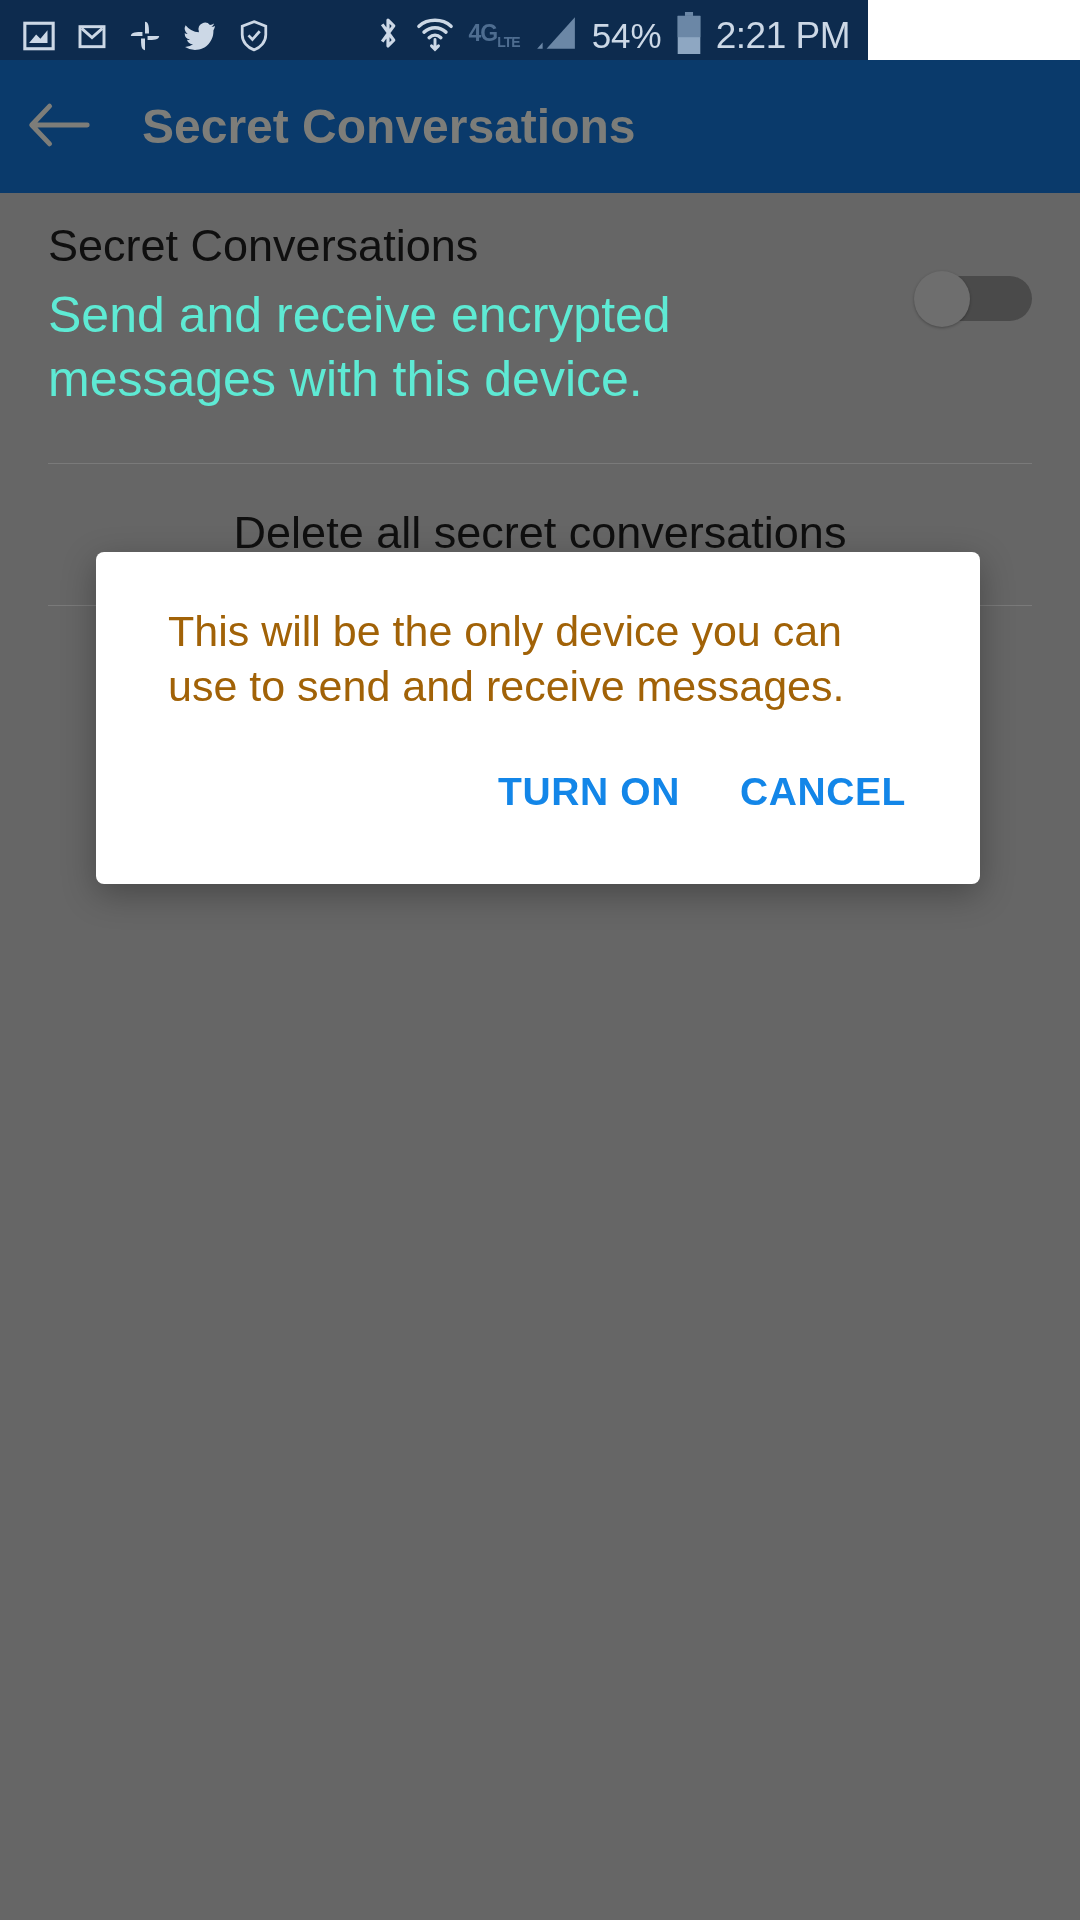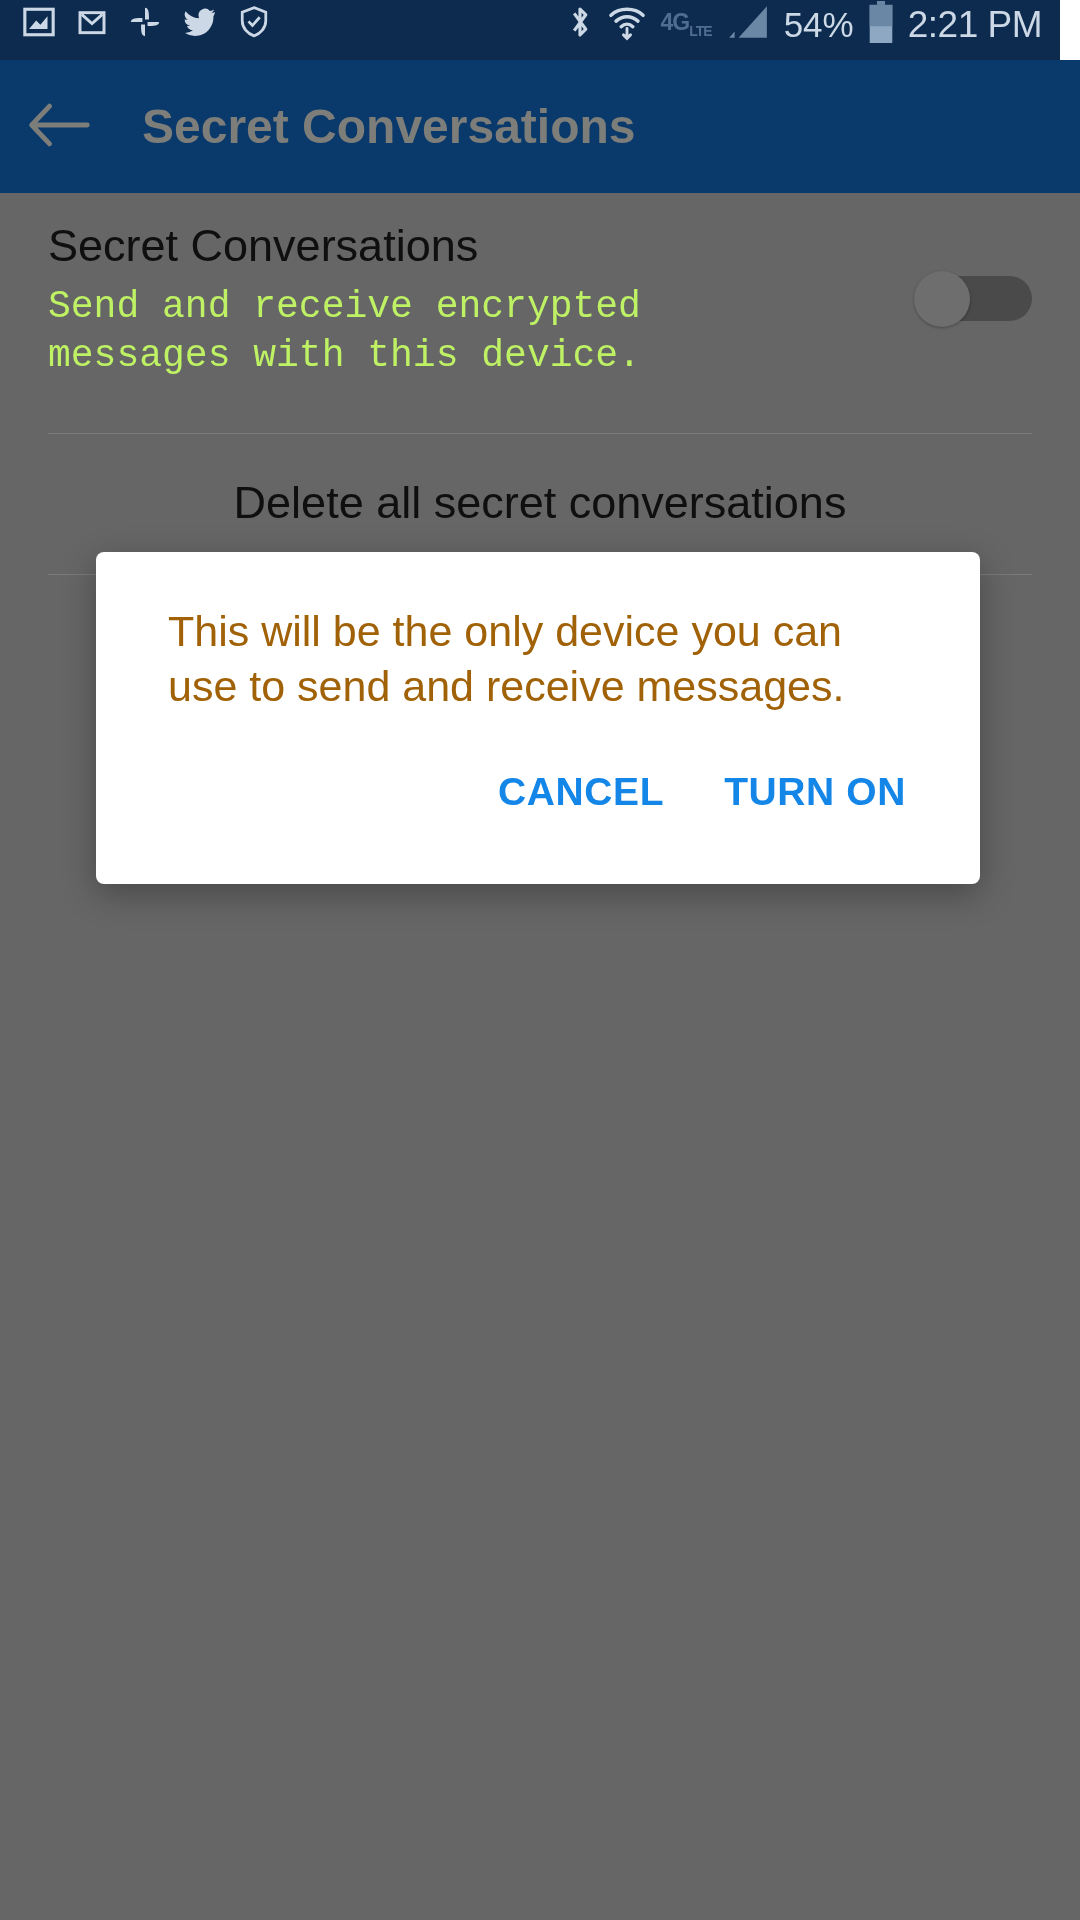--- a/index.html
+++ b/index.html
@@ -12,27 +12,27 @@
     background: #ffffff;
     font-family: "Liberation Sans", sans-serif;
     overflow: hidden;
     position: relative;
   }
 
   
   .status-bar {
     position: absolute;
     top: 0; left: 0;
-    width: 1060px;
+    width: 868px;
     height: 60px;
     background: #0d2b4e;
     display: flex;
-    align-items: center;
+    align-items: flex-end;
     box-sizing: border-box;
-    padding: 0 18px 12px 22px;
+    padding: 0 18px 2px 22px;
   }
   .status-left {
     display: flex;
     align-items: center;
     gap: 20px;
   }
   .status-right {
     margin-left: auto;
     display: flex;
     align-items: center;
@@ -103,26 +103,25 @@
     align-items: flex-start;
   }
   .row-texts { flex: 1; min-width: 0; }
   .row-title {
     color: #0f0f0f;
     font-size: 45px;
     line-height: 1.12;
     padding-top: 28px;
   }
   .row-sub {
-    color: #bef264;
-    font-size: 38px;
+    color: #5eead4;
+    font-size: 50px;
     line-height: 1.28;
     padding-top: 12px;
     max-width: 700px;
-    font-family: Liberation Mono, monospace;
   }
   .toggle {
     width: 118px;
     height: 52px;
     position: relative;
     flex: none;
     margin-top: 78px;
     margin-left: 10px;
   }
   .toggle-track {
@@ -317,16 +316,16 @@
     <div class="row-title">Delete all secret conversations</div>
   </div>
 
   <div class="divider"></div>
 
 </div>
 
 <div class="dialog">
   <p class="dlg-body">This will be the only device you can use to send and receive messages.</p>
   <div class="dlg-actions">
+    <button class="dlg-btn">TURN ON</button>
     <button class="dlg-btn">CANCEL</button>
-    <button class="dlg-btn">TURN ON</button>
   </div>
 </div>
 
 </body></html>

